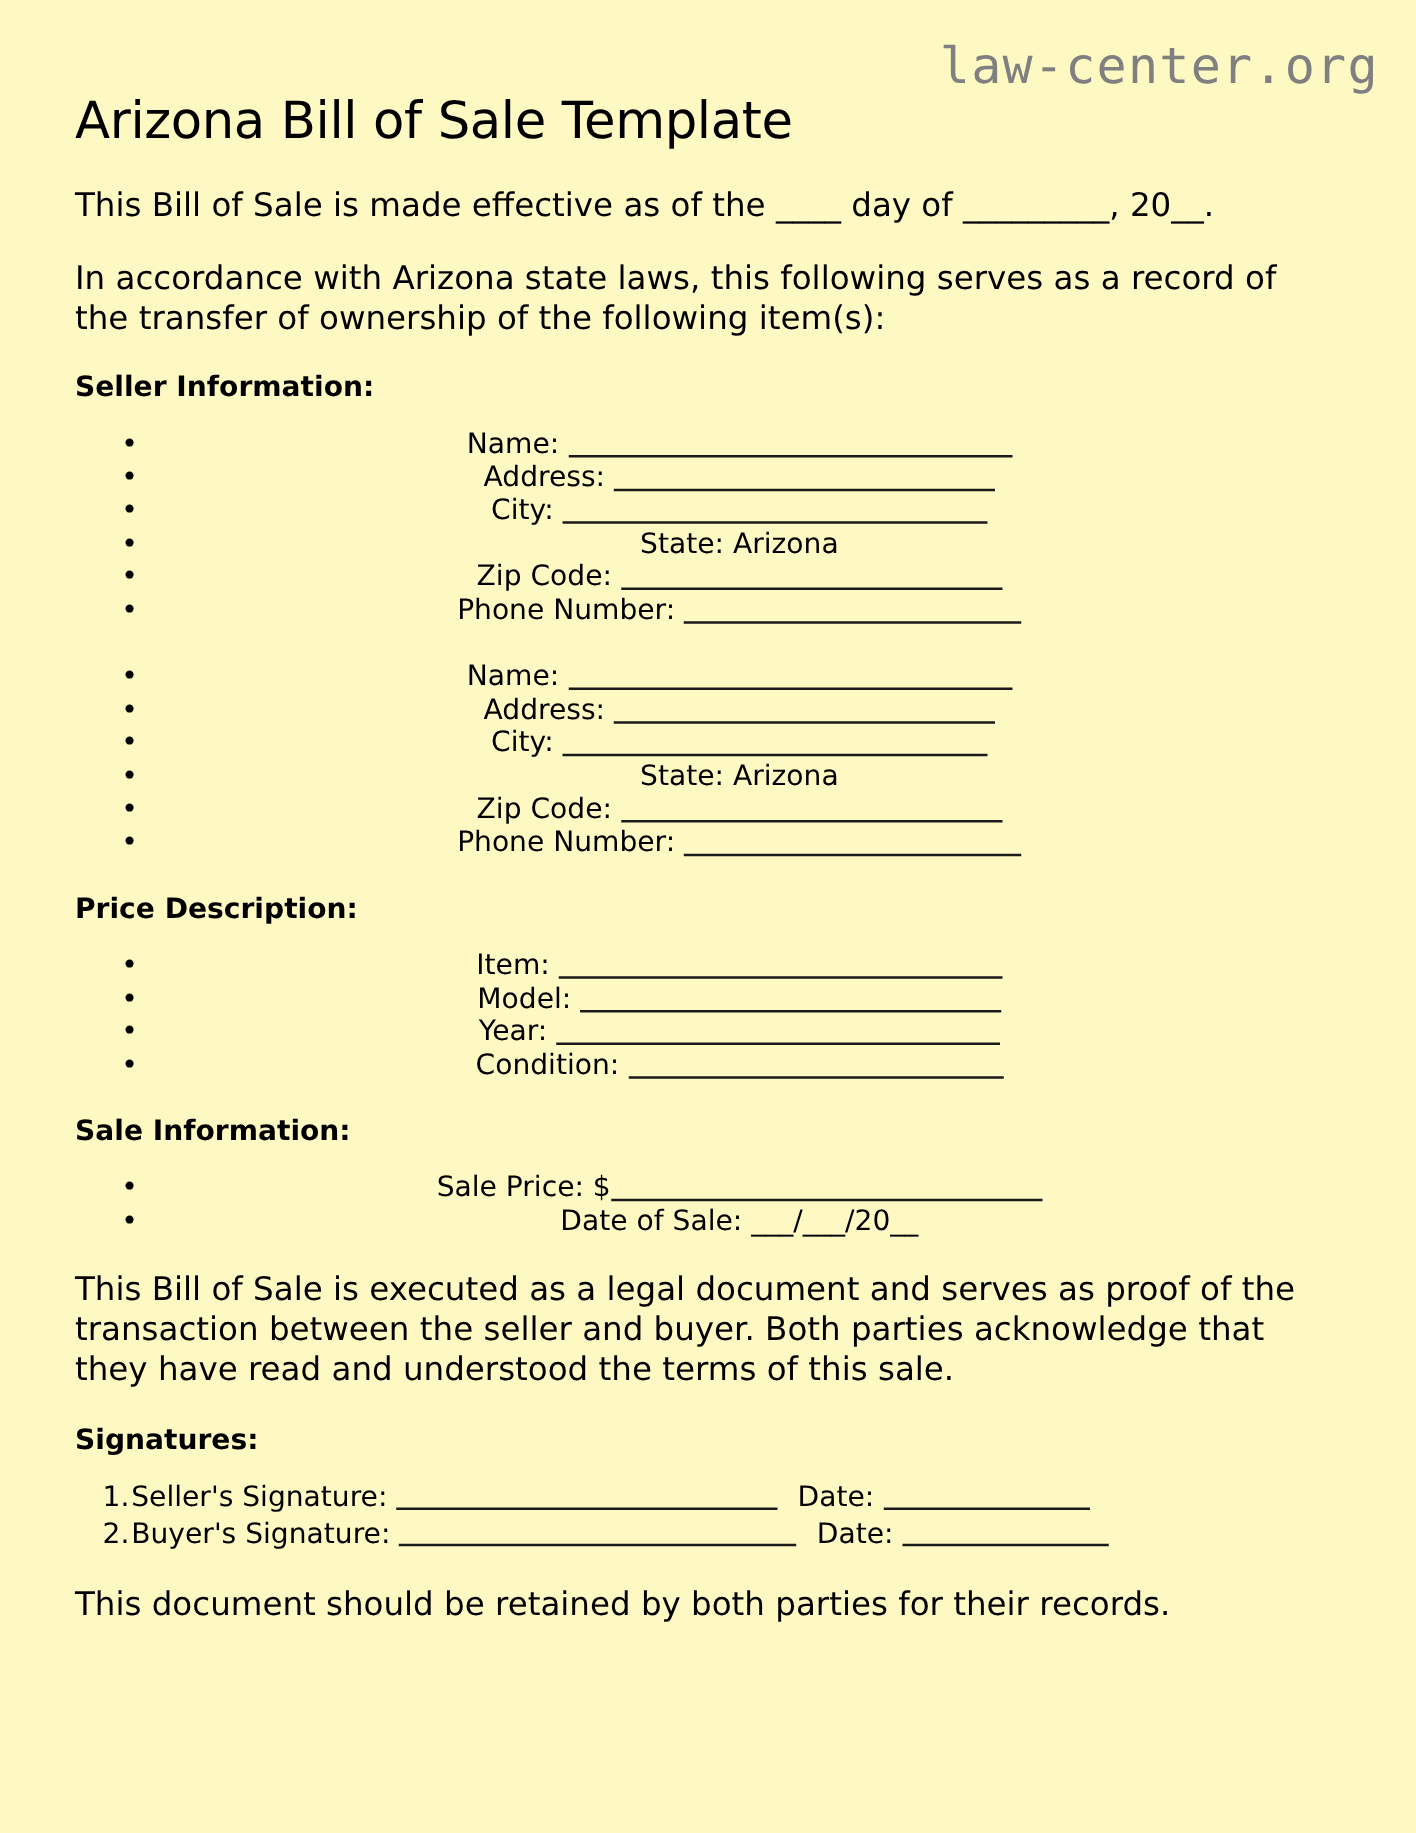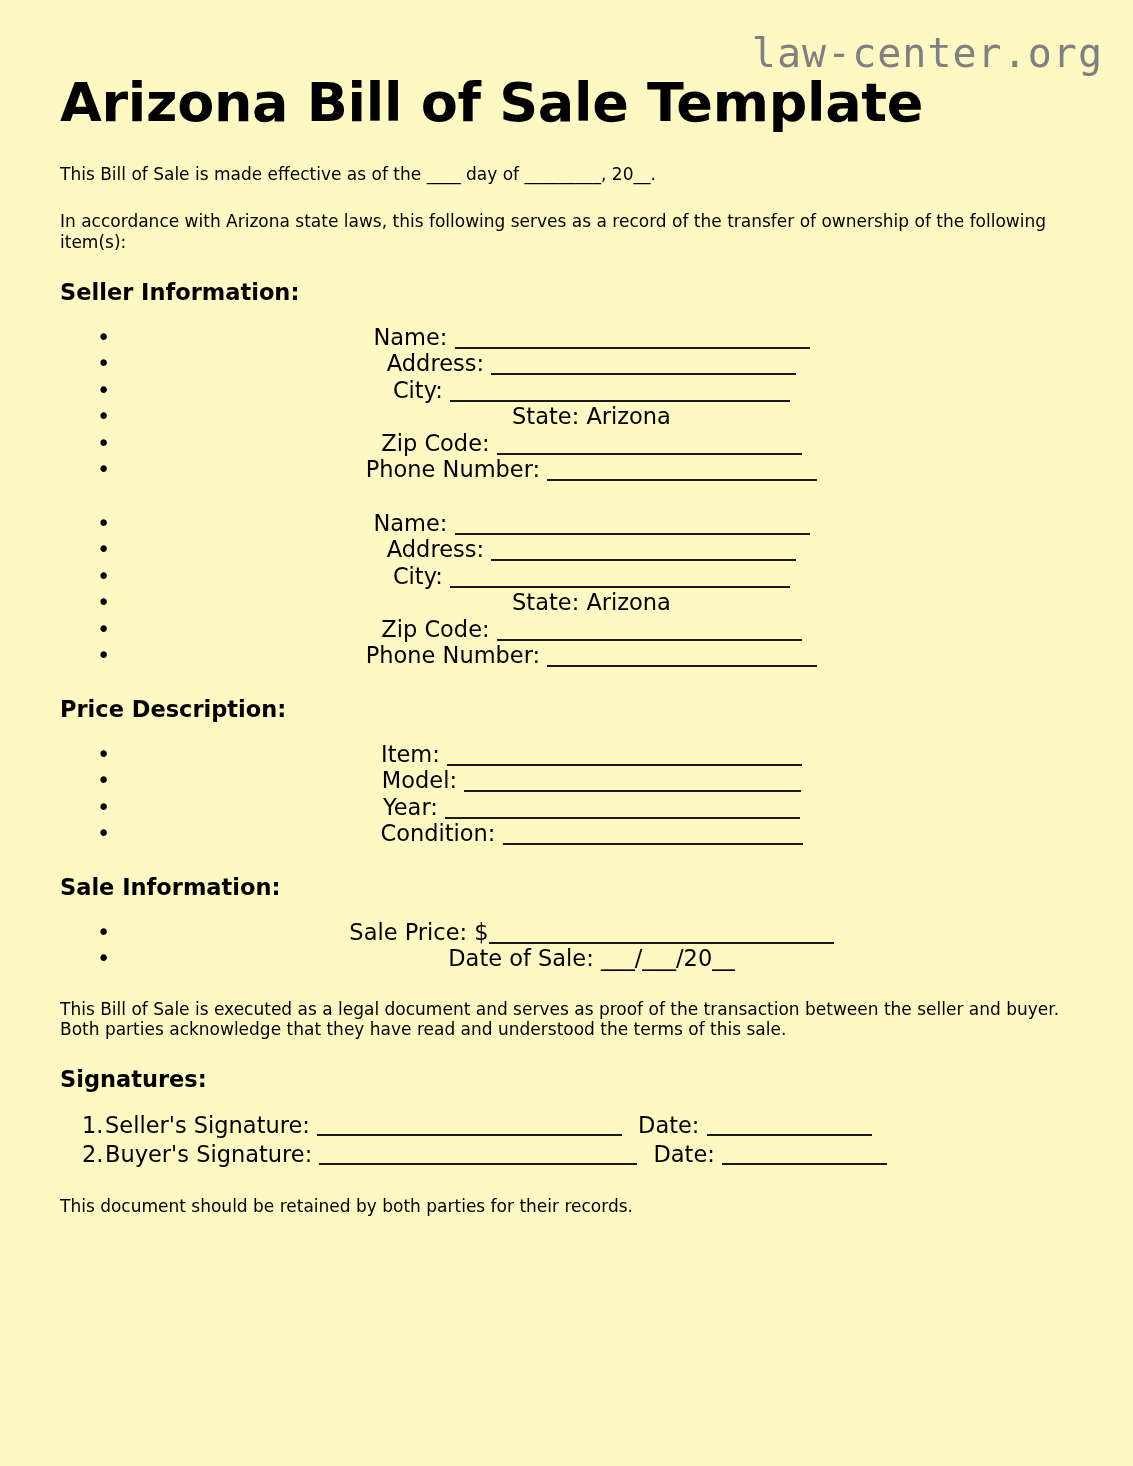--- a/index.html
+++ b/index.html
@@ -31,29 +31,29 @@
     line-height: 1;
   }
   .content {
     position: absolute;
     left: 60px;
     top: 74px;
     width: 1010px;
   }
   h1.doc-title {
     font-family: "DejaVu Sans", sans-serif;
-    font-size: 54px;
-    font-weight: bold;
+    font-size: 41px;
+    font-weight: normal;
     letter-spacing: -0.3px;
     margin: 0 0 32px 0;
     line-height: 1.08;
     color: #000000;
   }
   p.para {
-    font-size: 17px;
+    font-size: 26px;
     line-height: 1.22;
     margin: 0 0 26px 0;
     color: #000000;
   }
   h2.section-head {
     font-size: 22.5px;
     font-weight: bold;
     margin: 0 0 18px 0;
     line-height: 1.2;
     color: #000000;

